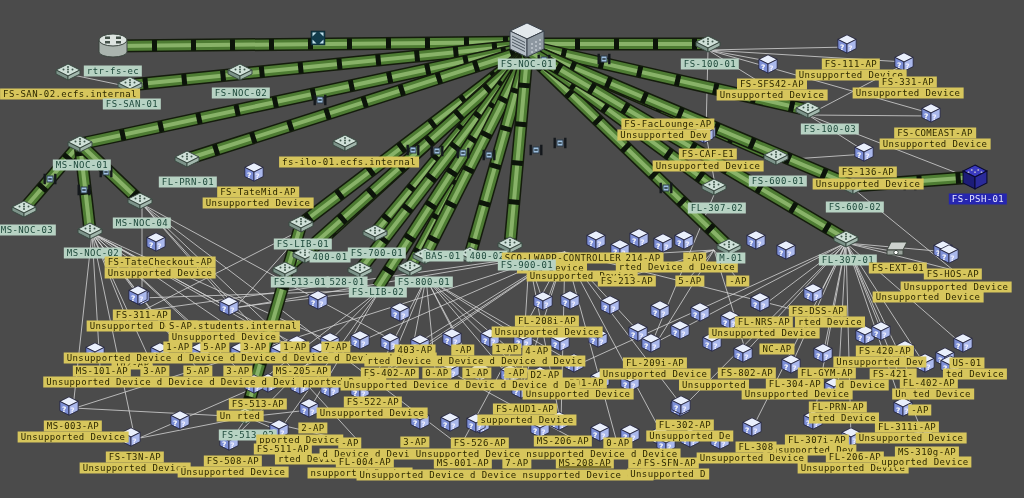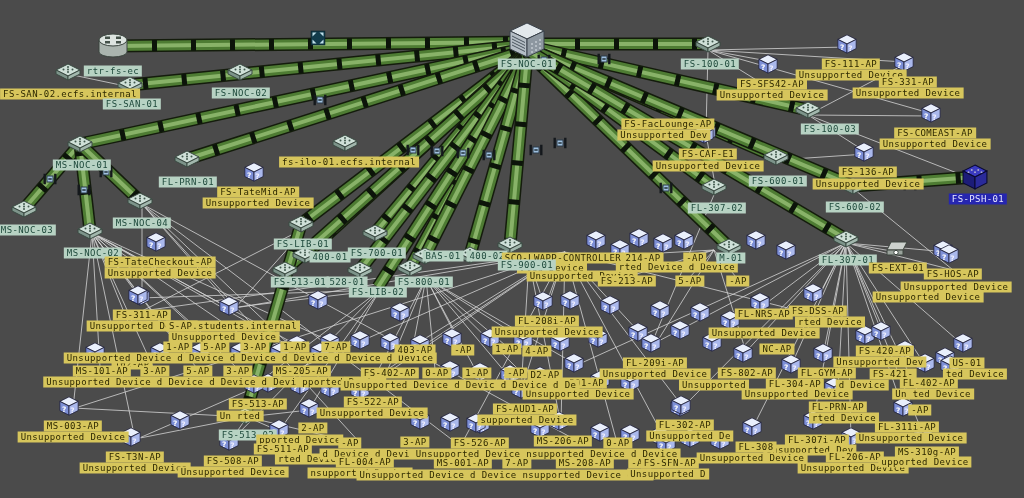--- a/index.html
+++ b/index.html
@@ -1188,21 +1188,21 @@
     <div class="lbl unsup" style="left: 928px; top: 297px;">Unsupported Device</div>
     <div class="lbl unsup" style="left: 818px; top: 311px;">FS-DSS-AP</div>
     <div class="lbl unsup" style="left: 830px; top: 322px;">rted Device</div>
     <div class="icon" style="left: 760px; top: 302px;"><svg width="20" height="20" viewBox="0 0 24 24">
         <polygon points="12,1 23,6.5 12,12 1,6.5" fill="#e9effc" stroke="#20203a"></polygon>
         <polygon points="1,6.5 12,12 12,23 1,17.5" fill="#7d8fd6" stroke="#20203a"></polygon>
         <polygon points="23,6.5 12,12 12,23 23,17.5" fill="#aab8ec" stroke="#20203a"></polygon>
         <text x="3.5" y="19" font-size="9" font-weight="bold" fill="#fff" font-family="DejaVu Sans,sans-serif">?</text>
         <text x="13.5" y="20" font-size="9" font-weight="bold" fill="#eef" font-family="DejaVu Sans,sans-serif">?</text>
       </svg></div>
-    <div class="lbl unsup" style="left: 764px; top: 314px;">FL-NRS-AP</div>
+    <div class="lbl unsup" style="left: 764px; top: 322px;">FL-NRS-AP</div>
     <div class="lbl unsup" style="left: 764px; top: 333px;">Unsupported Device</div>
     <div class="icon" style="left: 138px; top: 295px;"><svg width="20" height="20" viewBox="0 0 24 24">
         <polygon points="12,1 23,6.5 12,12 1,6.5" fill="#e9effc" stroke="#20203a"></polygon>
         <polygon points="1,6.5 12,12 12,23 1,17.5" fill="#7d8fd6" stroke="#20203a"></polygon>
         <polygon points="23,6.5 12,12 12,23 23,17.5" fill="#aab8ec" stroke="#20203a"></polygon>
         <text x="3.5" y="19" font-size="9" font-weight="bold" fill="#fff" font-family="DejaVu Sans,sans-serif">?</text>
         <text x="13.5" y="20" font-size="9" font-weight="bold" fill="#eef" font-family="DejaVu Sans,sans-serif">?</text>
       </svg></div>
     <div class="lbl unsup" style="left: 142px; top: 315px;">FS-311-AP</div>
     <div class="lbl unsup" style="left: 142px; top: 326px;">Unsupported Device</div>
@@ -1252,20 +1252,21 @@
     <div class="lbl unsup" style="left: 102px; top: 371px;">MS-101-AP</div>
     <div class="lbl unsup" style="left: 155px; top: 371px;">3-AP</div>
     <div class="lbl unsup" style="left: 198px; top: 371px;">5-AP</div>
     <div class="lbl unsup" style="left: 238px; top: 371px;">3-AP</div>
     <div class="lbl unsup" style="left: 302px; top: 371px;">MS-205-AP</div>
     <div class="lbl unsup" style="left: 215px; top: 382px;">Unsupported Device d Device d Device d Devi pported Device</div>
     <div class="lbl unsup" style="left: 415px; top: 350px;">403-AP</div>
     <div class="lbl unsup" style="left: 463px; top: 350px;">-AP</div>
     <div class="lbl unsup" style="left: 507px; top: 349px;">1-AP</div>
     <div class="lbl unsup" style="left: 537px; top: 351px;">4-AP</div>
+    <div class="lbl unsup" style="left: 475px; top: 361px;">rted Device d Device d Device d Devic</div>
     <div class="lbl unsup" style="left: 390px; top: 373px;">FS-402-AP</div>
     <div class="lbl unsup" style="left: 437px; top: 373px;">0-AP</div>
     <div class="lbl unsup" style="left: 477px; top: 373px;">1-AP</div>
     <div class="lbl unsup" style="left: 516px; top: 373px;">-AP</div>
     <div class="lbl unsup" style="left: 545px; top: 375px;">D2-AP</div>
     <div class="lbl unsup" style="left: 460px; top: 385px;">Unsupported Device d Devic d Device d De</div>
     <div class="icon" style="left: 369px; top: 382px;"><svg width="20" height="20" viewBox="0 0 24 24">
         <polygon points="12,1 23,6.5 12,12 1,6.5" fill="#e9effc" stroke="#20203a"></polygon>
         <polygon points="1,6.5 12,12 12,23 1,17.5" fill="#7d8fd6" stroke="#20203a"></polygon>
         <polygon points="23,6.5 12,12 12,23 23,17.5" fill="#aab8ec" stroke="#20203a"></polygon>
@@ -1485,21 +1486,21 @@
         <text x="3.5" y="19" font-size="9" font-weight="bold" fill="#fff" font-family="DejaVu Sans,sans-serif">?</text>
         <text x="13.5" y="20" font-size="9" font-weight="bold" fill="#eef" font-family="DejaVu Sans,sans-serif">?</text>
       </svg></div>
     <div class="lbl unsup" style="left: 563px; top: 441px;">MS-206-AP</div>
     <div class="lbl unsup" style="left: 618px; top: 443px;">0-AP</div>
     <div class="lbl unsup" style="left: 500px; top: 454px;">d Device d Devi Unsupported Device nsupported Device d Device</div>
     <div class="lbl unsup" style="left: 365px; top: 462px;">FL-004-AP</div>
     <div class="lbl unsup" style="left: 360px; top: 473px;">nsupported Device</div>
     <div class="lbl unsup" style="left: 463px; top: 463px;">MS-001-AP</div>
     <div class="lbl unsup" style="left: 517px; top: 463px;">7-AP</div>
-    <div class="lbl unsup" style="left: 585px; top: 463px;">MS-208-AP</div>
+    <div class="lbl unsup" style="left: 585px; top: 463px; text-decoration: underline;">MS-208-AP</div>
     <div class="lbl unsup" style="left: 640px; top: 463px;">-AP</div>
     <div class="lbl unsup" style="left: 505px; top: 475px;">Unsupported Device d Device nsupported Device d De</div>
     <div class="icon" style="left: 666px; top: 443px;"><svg width="20" height="20" viewBox="0 0 24 24">
         <polygon points="12,1 23,6.5 12,12 1,6.5" fill="#e9effc" stroke="#20203a"></polygon>
         <polygon points="1,6.5 12,12 12,23 1,17.5" fill="#7d8fd6" stroke="#20203a"></polygon>
         <polygon points="23,6.5 12,12 12,23 23,17.5" fill="#aab8ec" stroke="#20203a"></polygon>
         <text x="3.5" y="19" font-size="9" font-weight="bold" fill="#fff" font-family="DejaVu Sans,sans-serif">?</text>
         <text x="13.5" y="20" font-size="9" font-weight="bold" fill="#eef" font-family="DejaVu Sans,sans-serif">?</text>
       </svg></div>
     <div class="lbl unsup" style="left: 670px; top: 463px;">FS-SFN-AP</div>

